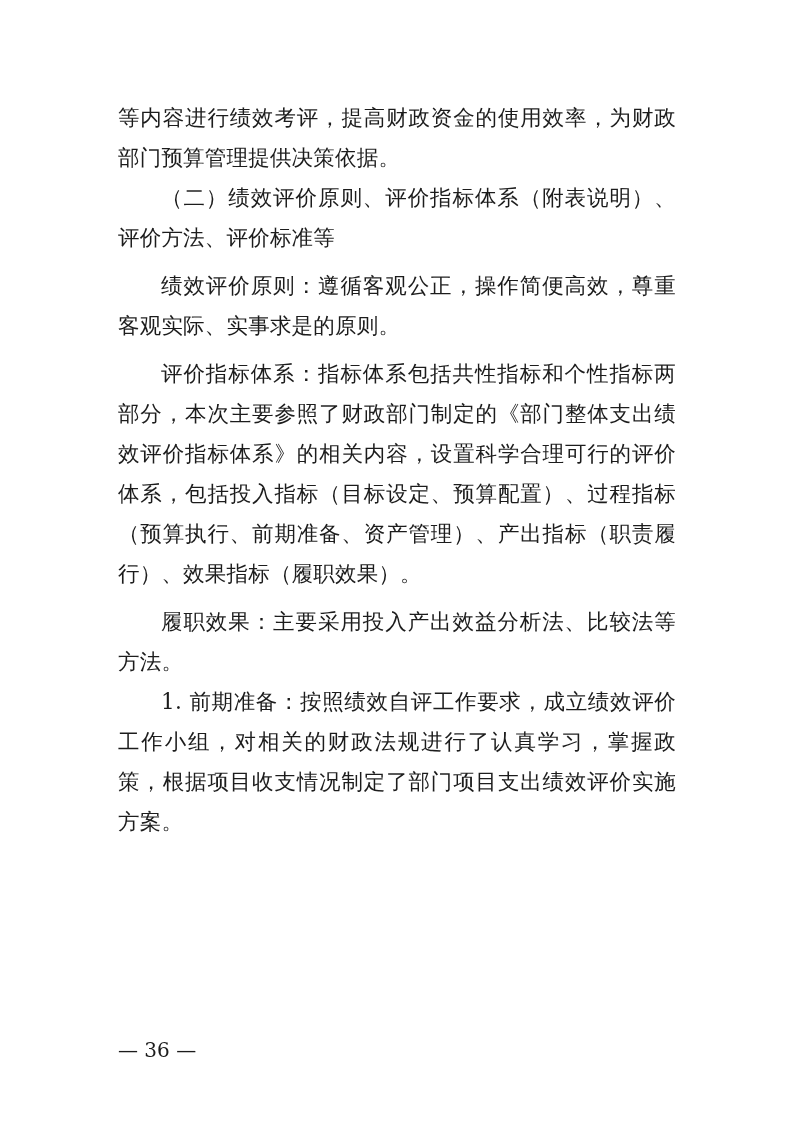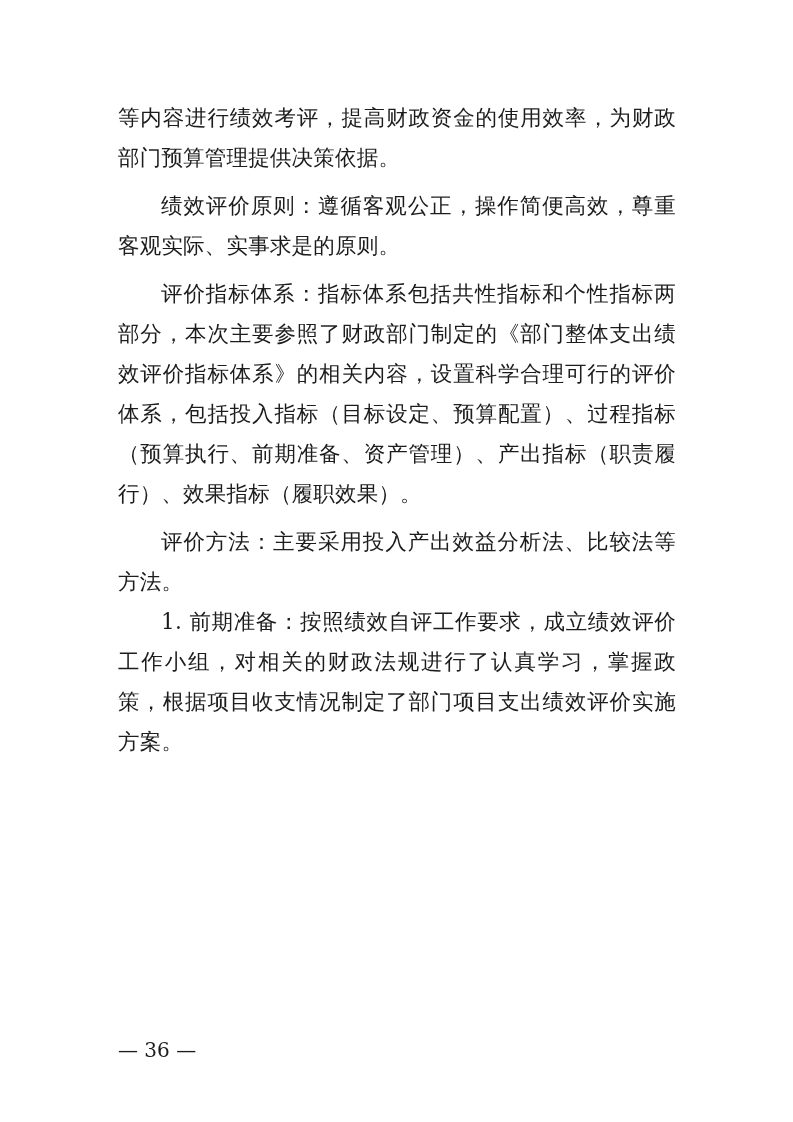--- a/index.html
+++ b/index.html
@@ -47,19 +47,20 @@
     line-height: 28px;
     color: #1c1c1c;
   }
 </style>
 </head>
 <body>
 
 <div class="page">
   <div class="content">
     <p class="para no-indent">等内容进行绩效考评，提高财政资金的使用效率，为财政部门预算管理提供决策依据。</p>
+    <p class="para">（二）绩效评价原则、评价指标体系（附表说明）、评价方法、评价标准等</p>
     <p class="para spaced">绩效评价原则：遵循客观公正，操作简便高效，尊重客观实际、实事求是的原则。</p>
     <p class="para spaced">评价指标体系：指标体系包括共性指标和个性指标两部分，本次主要参照了财政部门制定的《部门整体支出绩效评价指标体系》的相关内容，设置科学合理可行的评价体系，包括投入指标（目标设定、预算配置）、过程指标（预算执行、前期准备、资产管理）、产出指标（职责履行）、效果指标（履职效果）。</p>
-    <p class="para spaced">评价方法：主要采用投入产出效益分析法、比较法等方法。</p>
+    <p class="para spaced">履职效果：主要采用投入产出效益分析法、比较法等方法。</p>
     <p class="para">1. 前期准备：按照绩效自评工作要求，成立绩效评价工作小组，对相关的财政法规进行了认真学习，掌握政策，根据项目收支情况制定了部门项目支出绩效评价实施方案。</p>
   </div>
   <div class="footer">— 36 —</div>
 </div>
 
 </body></html>

